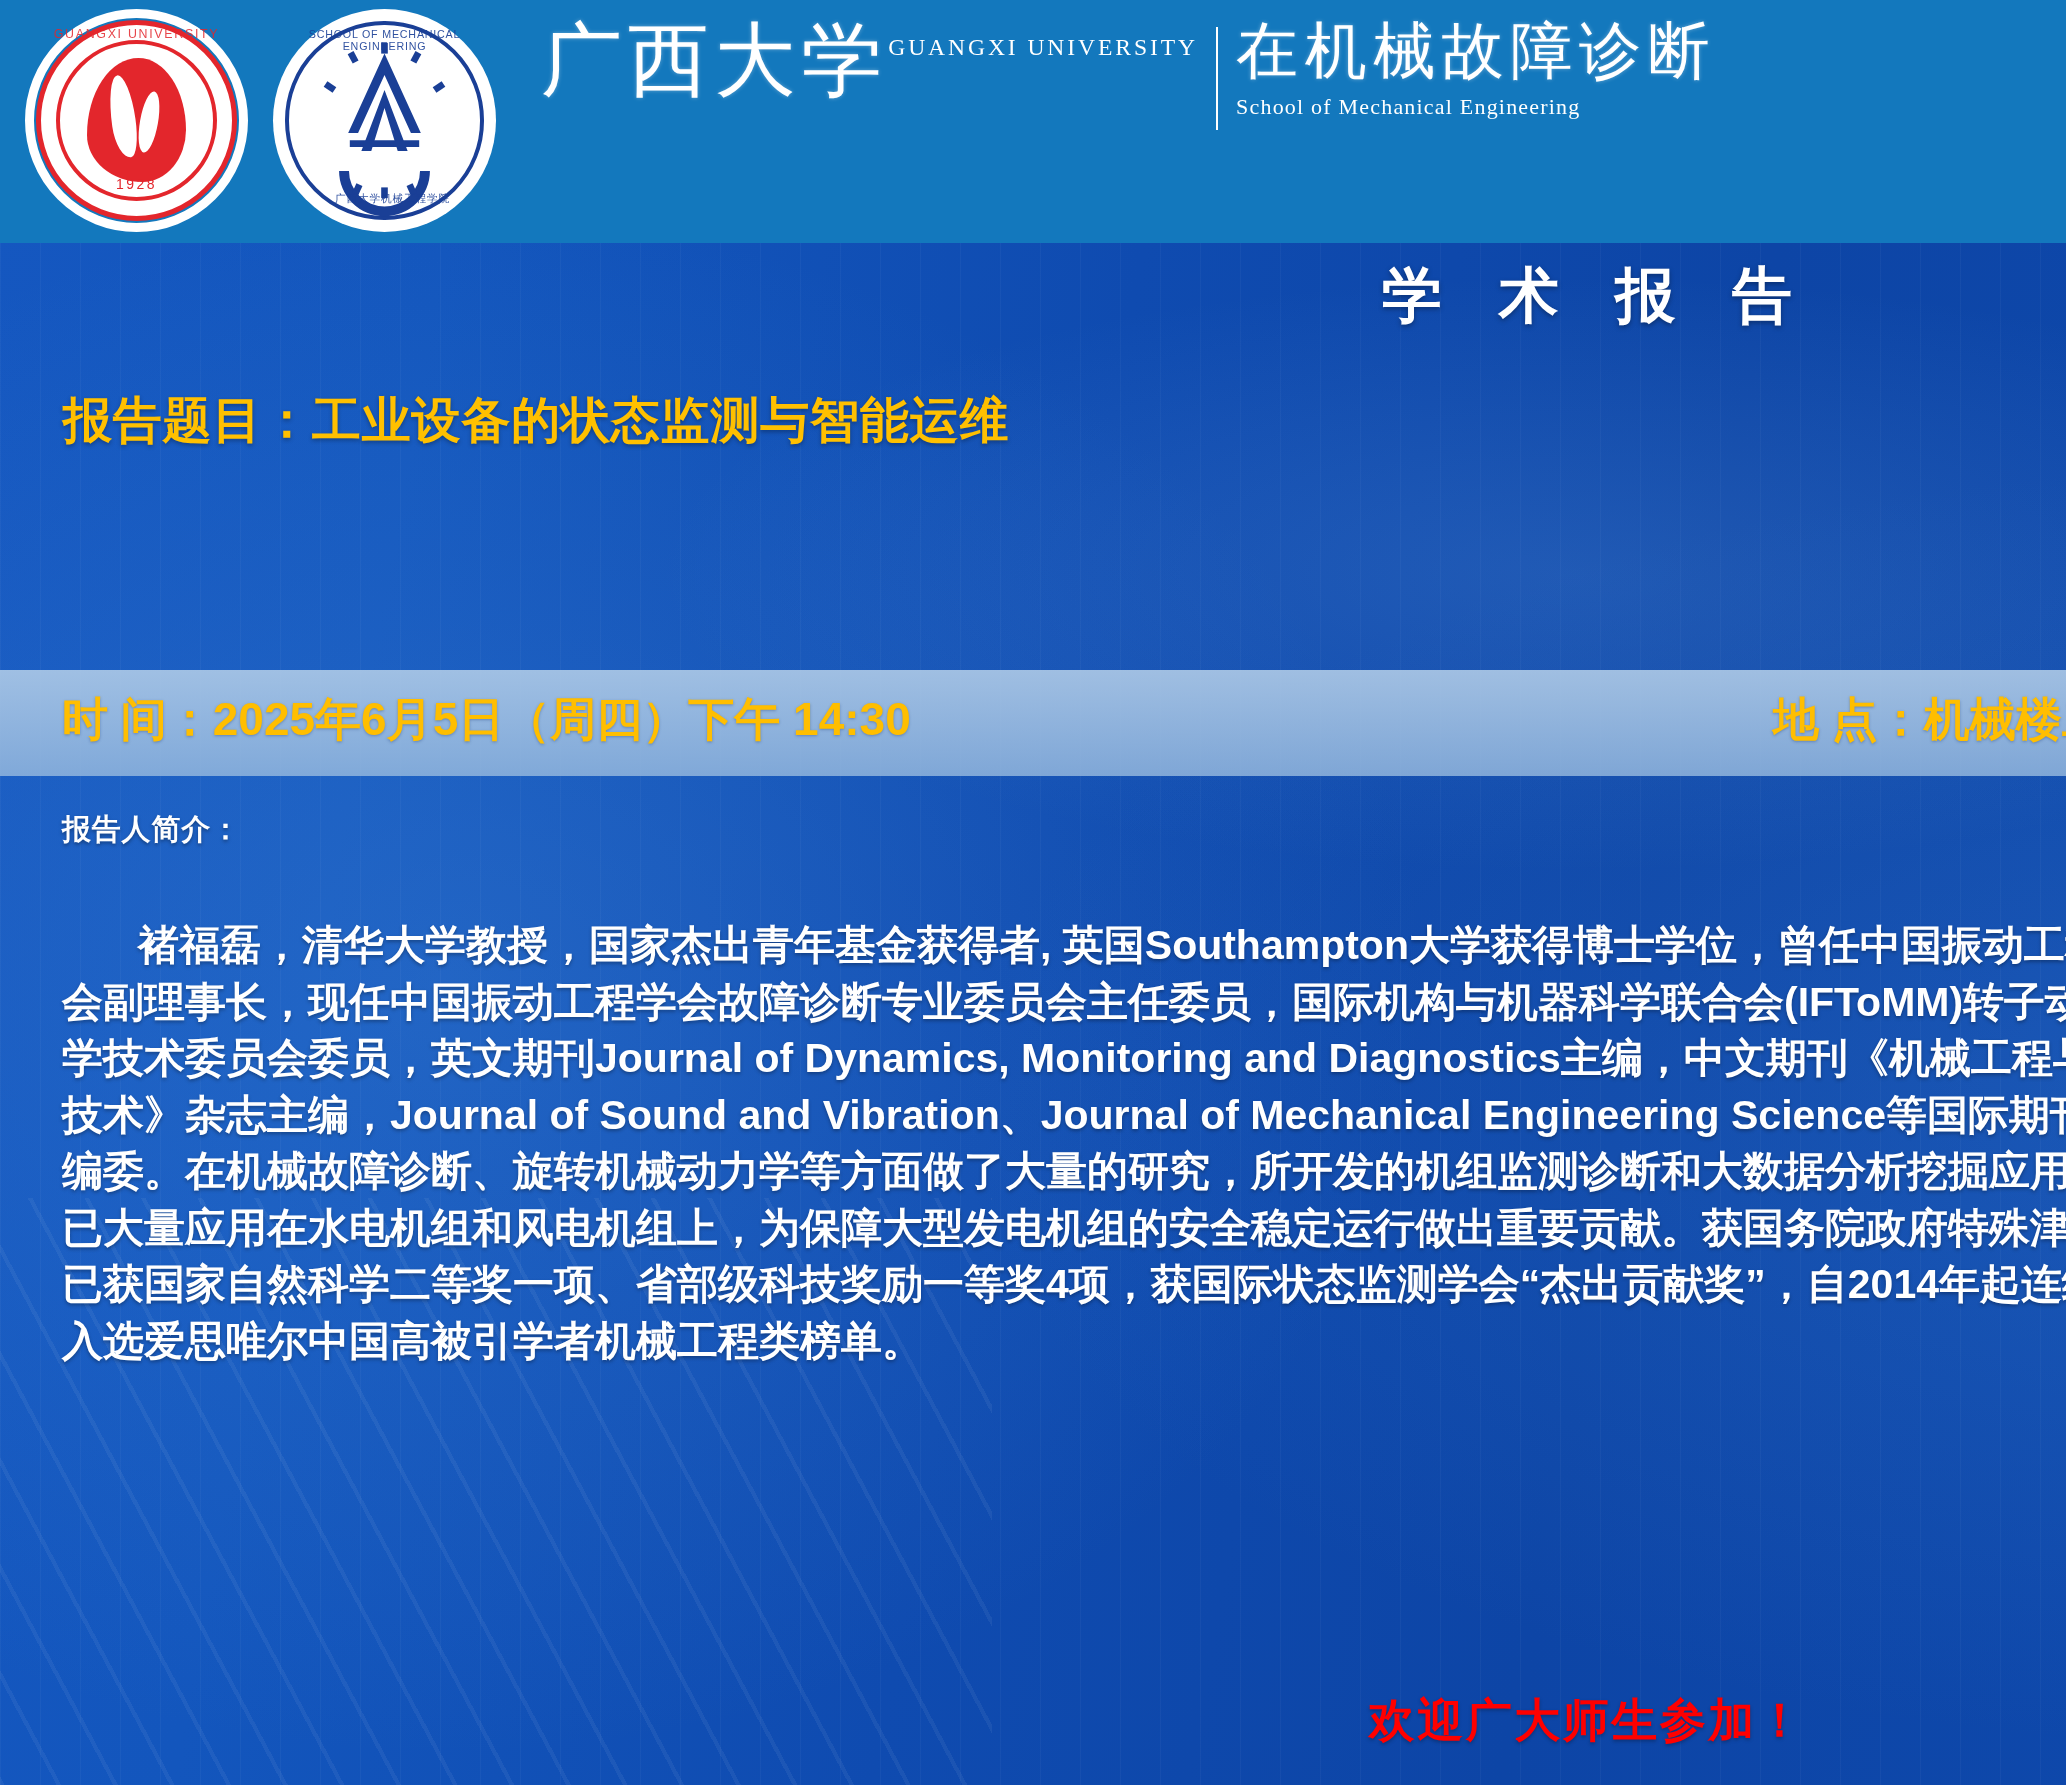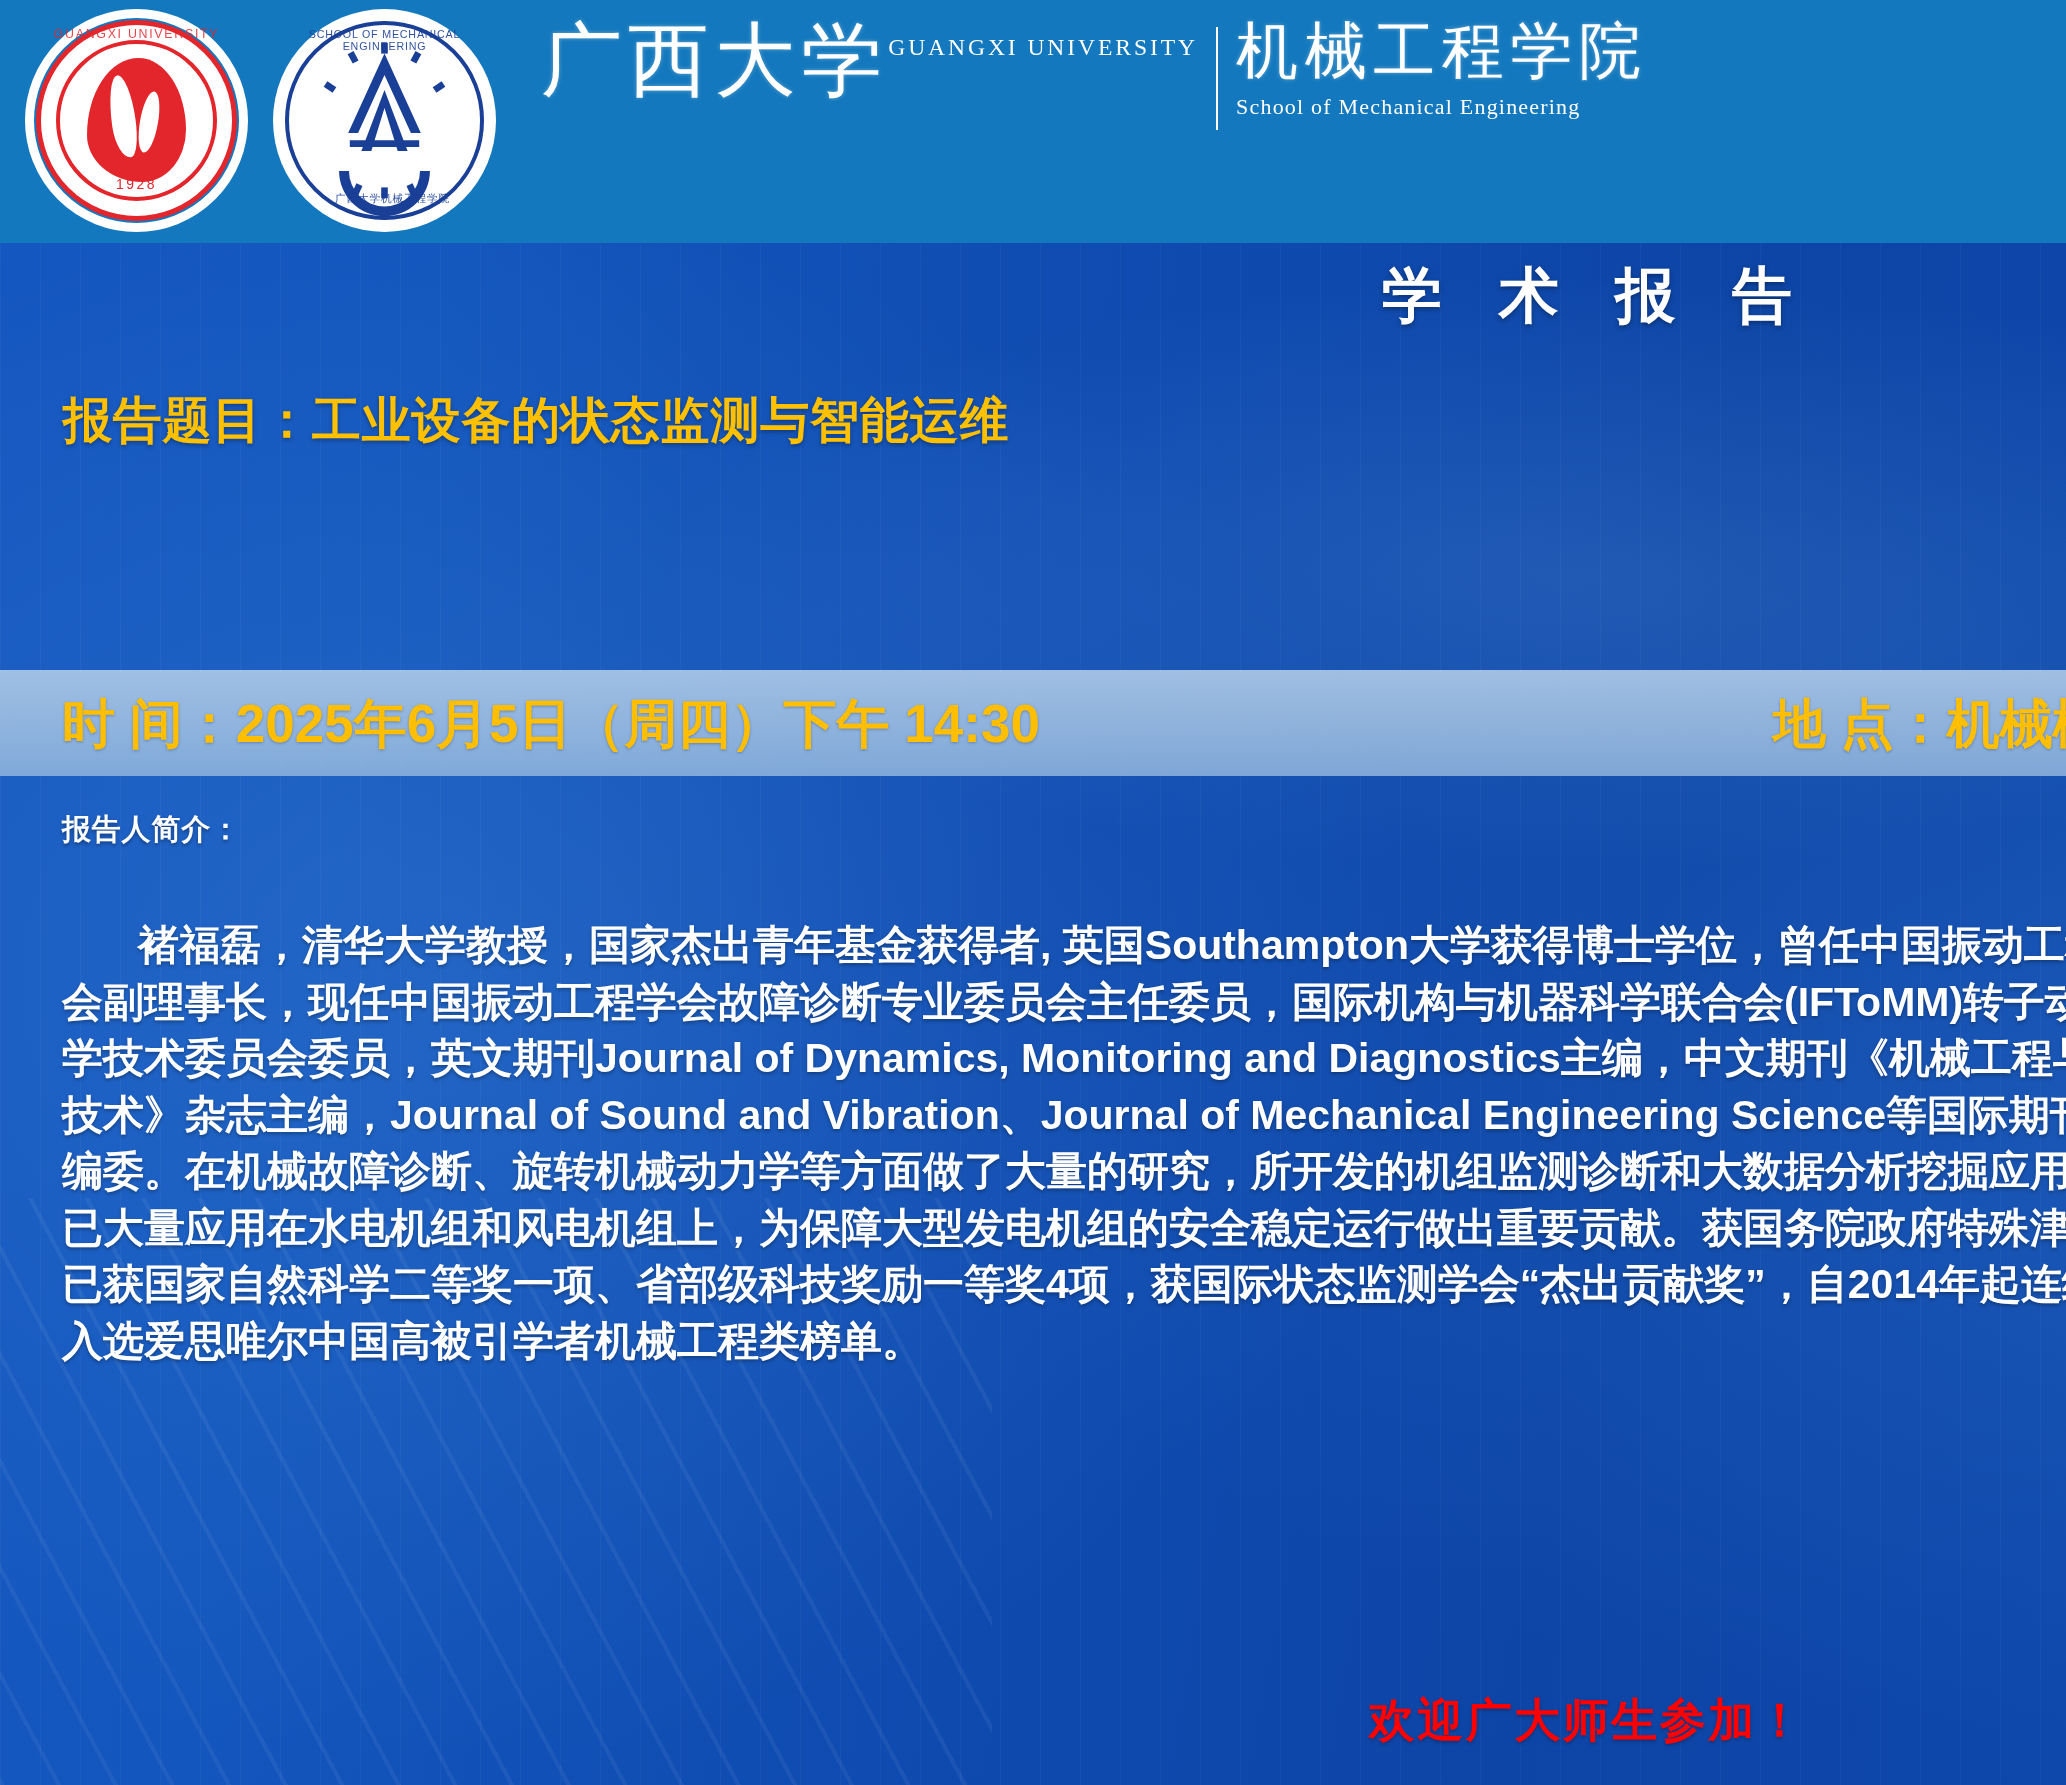--- a/index.html
+++ b/index.html
@@ -82,21 +82,21 @@
   
   .row-title{position:absolute;left:63px;top:388px;color:#ffc000;
     font-size:49px;font-weight:700;letter-spacing:0.8px;white-space:nowrap;
     text-shadow:0 1.7px 4.1px rgba(0,0,0,.3);}
   .row-speaker{position:absolute;left:63px;top:524px;color:#ffffff;
     font-size:49px;font-weight:700;letter-spacing:0.8px;white-space:nowrap;
     text-shadow:0 1.7px 4.1px rgba(0,0,0,.3);}
 
   .band-time{position:absolute;left:0;top:670px;width:2790px;height:106px;
     background:linear-gradient(180deg,rgba(178,205,232,.88),rgba(150,185,222,.82));}
-  .band-time .t{position:absolute;top:19px;color:#ffbe00;font-size:53px;
+  .band-time .t{position:absolute;top:19px;color:#ffbe00;font-size:46px;
     font-weight:700;white-space:nowrap;text-shadow:0 1.2px 2.9px rgba(20,50,110,.35);}
   .band-time .t.a{left:62px;}
   .band-time .t.b{left:1773px;}
 
   
   .bio-head{position:absolute;left:62px;top:810px;color:#ffffff;
     font-size:29px;font-weight:700;letter-spacing:0.8px;
     text-shadow:0 1.7px 3.7px rgba(0,0,0,.35);}
   .bio{position:absolute;left:62px;top:922px;width:3058px;}
   .bio p{margin:0 0 9px 0;color:#ffffff;font-size:41px;font-weight:700;
@@ -152,21 +152,21 @@
       <div class="cap2">广西大学机械工程学院</div>
     </div>
 
     <div class="wordmark">
       <div class="wm-left">
         <div class="wm-cn">广西大学</div>
         <div class="wm-en">GUANGXI UNIVERSITY</div>
       </div>
       <div class="divider"></div>
       <div class="wm-right">
-        <div class="wm-cn">机械工程学院</div>
+        <div class="wm-cn">在机械故障诊断</div>
         <div class="wm-en">School of Mechanical Engineering</div>
       </div>
     </div>
 
   </div>
 
   <div class="chev-band">
     <svg width="3174" height="140" viewBox="0 0 7680 340" aria-hidden="true">
       <g fill="#6ea8e0" opacity="0.5">
         <path d="M5520 120 l56 46 -56 46 -26 0 56 -46 -56 -46 z"></path>

